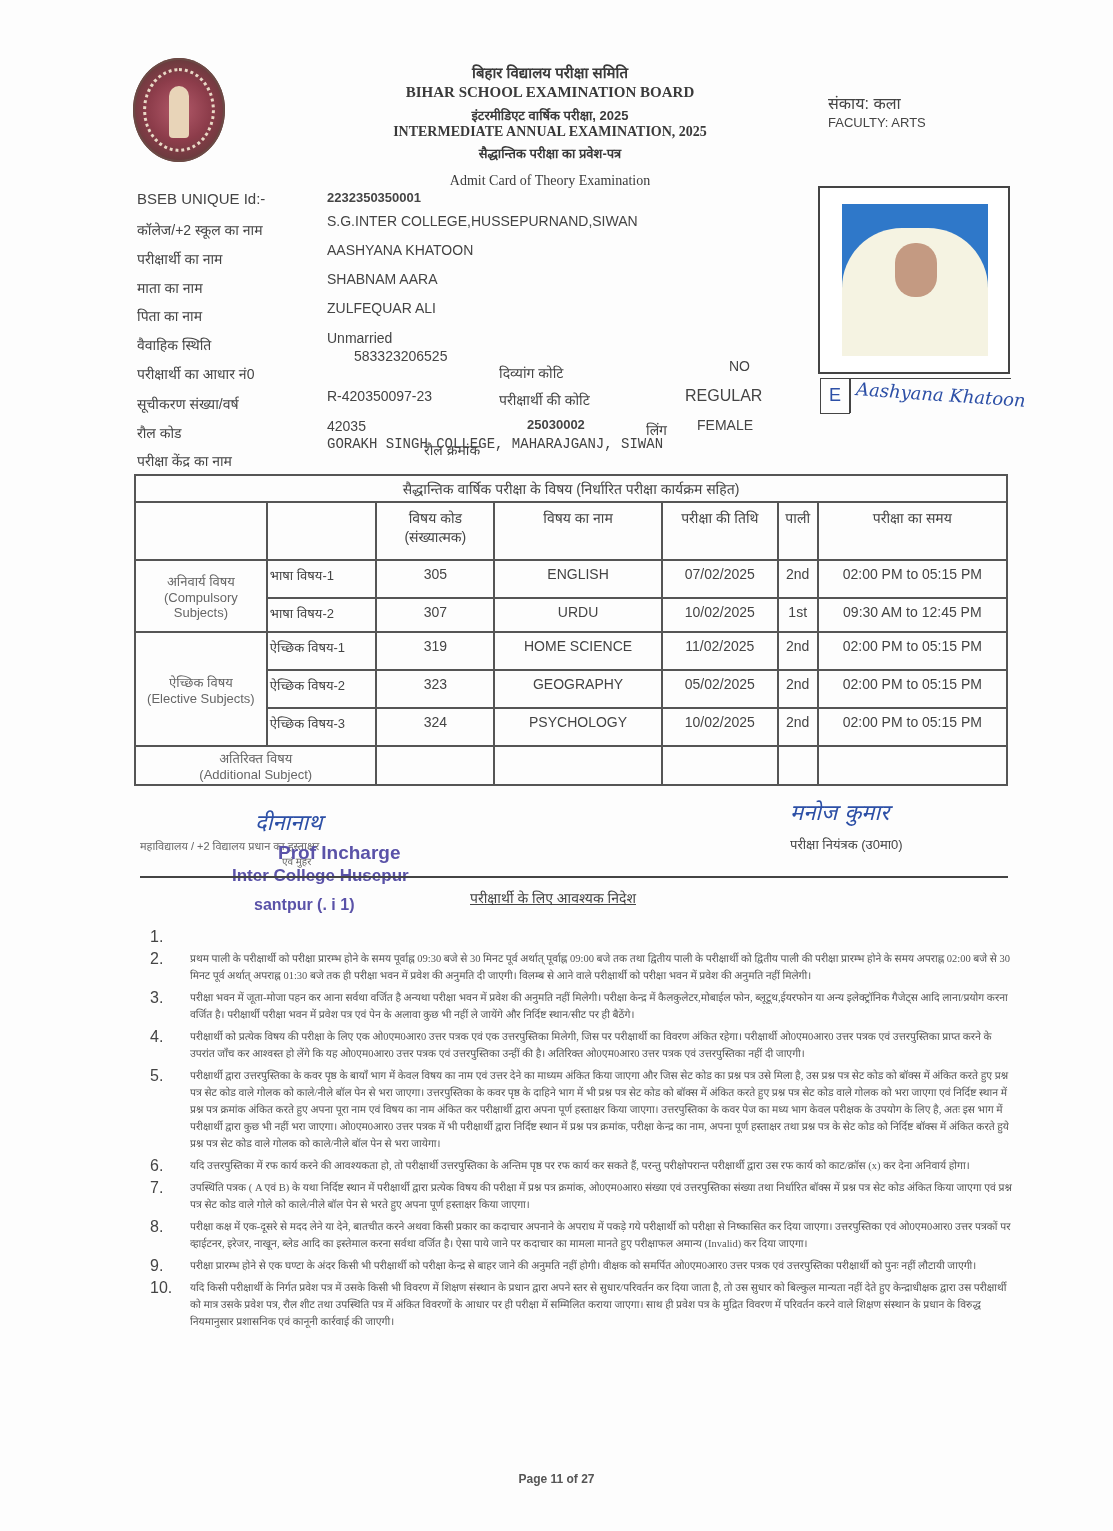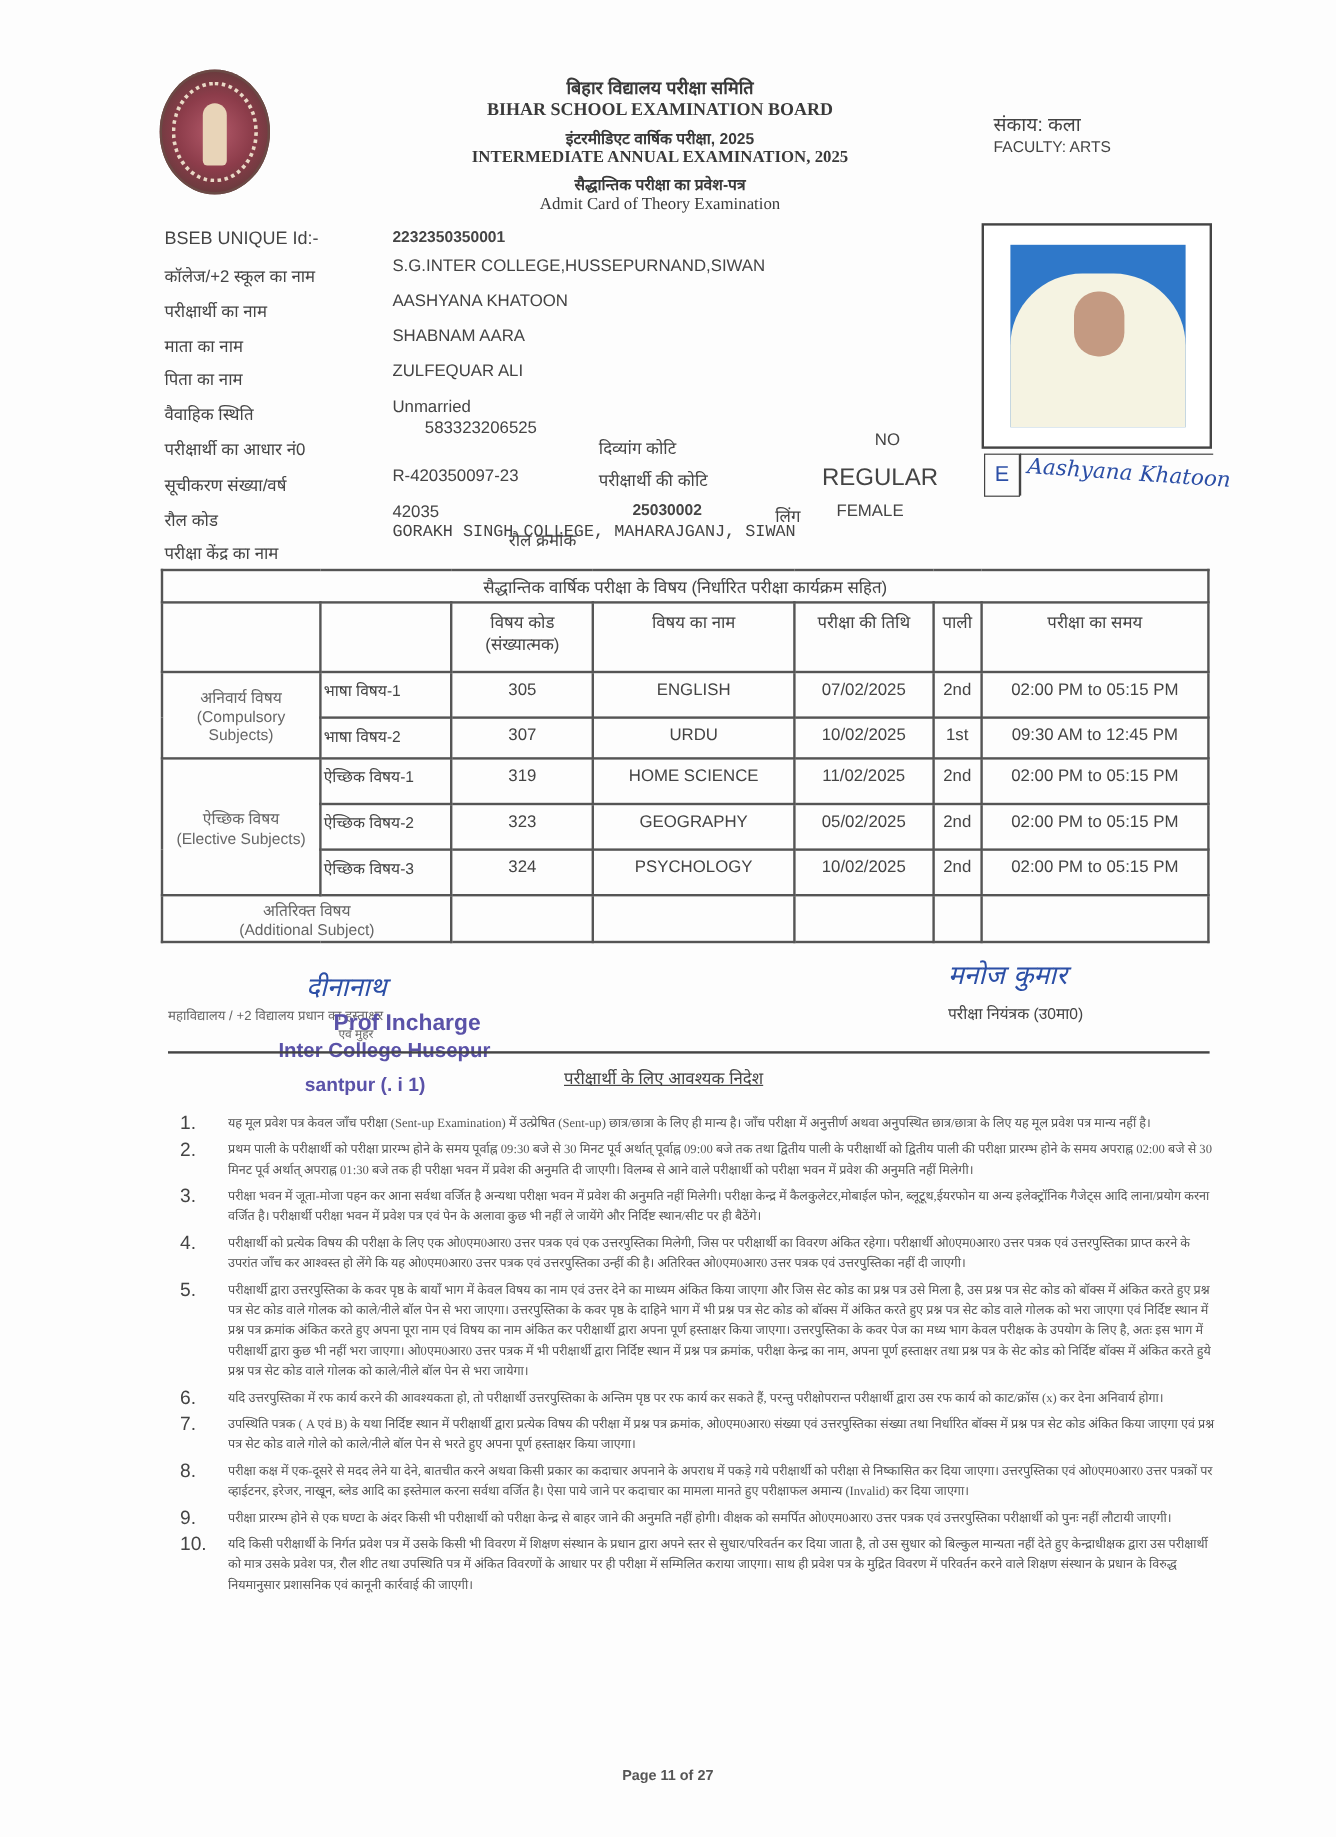--- a/index.html
+++ b/index.html
@@ -32,21 +32,21 @@
 <div class="abs logo">
   <div class="ring"></div>
   <div class="fig"></div>
 </div>
 
 <div class="abs hdr" style="top:62px;font-size:15px;font-weight:bold;">बिहार विद्यालय परीक्षा समिति</div>
 <div class="abs hdr serif" style="top:84px;font-size:15px;font-weight:bold;">BIHAR SCHOOL EXAMINATION BOARD</div>
 <div class="abs hdr" style="top:106px;font-size:13px;font-weight:bold;">इंटरमीडिएट वार्षिक परीक्षा, 2025</div>
 <div class="abs hdr serif" style="top:124px;font-size:14px;font-weight:bold;">INTERMEDIATE ANNUAL EXAMINATION, 2025</div>
 <div class="abs hdr" style="top:144px;font-size:13px;font-weight:bold;">सैद्धान्तिक परीक्षा का प्रवेश-पत्र</div>
-<div class="abs hdr serif" style="top:163px;font-size:14px;">Admit Card of Theory Examination</div>
+<div class="abs hdr serif" style="top:173px;font-size:14px;">Admit Card of Theory Examination</div>
 <div class="abs" style="left:828px;top:92px;font-size:16px;color:#444;">संकाय: कला</div>
 <div class="abs" style="left:828px;top:115px;font-size:13px;color:#444;">FACULTY: ARTS</div>
 
 <div class="abs lbl" style="top:190px;font-size:15px;">BSEB UNIQUE Id:-</div>
 <div class="abs val" style="top:190px;font-weight:bold;font-size:13px;">2232350350001</div>
 
 <div class="abs lbl" style="top:220px;">कॉलेज/+2 स्कूल का नाम</div>
 <div class="abs val" style="top:213px;">S.G.INTER COLLEGE,HUSSEPURNAND,SIWAN</div>
 
 <div class="abs lbl" style="top:249px;">परीक्षार्थी का नाम</div>
@@ -62,21 +62,21 @@
 <div class="abs val" style="top:330px;">Unmarried</div>
 
 <div class="abs lbl" style="top:364px;">परीक्षार्थी का आधार नं0</div>
 <div class="abs val" style="top:348px;margin-left:27px;">583323206525</div>
 <div class="abs" style="left:499px;top:363px;font-size:14px;color:#444;">दिव्यांग कोटि</div>
 <div class="abs" style="left:729px;top:358px;font-size:14px;color:#444;">NO</div>
 
 <div class="abs lbl" style="top:394px;">सूचीकरण संख्या/वर्ष</div>
 <div class="abs val" style="top:388px;">R-420350097-23</div>
 <div class="abs" style="left:499px;top:390px;font-size:14px;color:#444;">परीक्षार्थी की कोटि</div>
-<div class="abs" style="left:685px;top:387px;font-size:20px;color:#444;">REGULAR</div>
+<div class="abs" style="left:685px;top:387px;font-size:16px;color:#444;">REGULAR</div>
 
 <div class="abs lbl" style="top:423px;">रौल कोड</div>
 <div class="abs val" style="top:418px;">42035</div>
 <div class="abs" style="left:424px;top:440px;font-size:14px;color:#444;">रौल क्रमांक</div>
 <div class="abs" style="left:527px;top:417px;font-size:13px;font-weight:bold;color:#444;">25030002</div>
 <div class="abs" style="left:646px;top:420px;font-size:14px;color:#444;">लिंग</div>
 <div class="abs" style="left:697px;top:417px;font-size:14px;color:#444;">FEMALE</div>
 
 <div class="abs lbl" style="top:451px;">परीक्षा केंद्र का नाम</div>
 <div class="abs val" style="top:436px;font-family:Liberation Mono, monospace;">GORAKH SINGH COLLEGE, MAHARAJGANJ, SIWAN</div>
@@ -184,21 +184,20 @@
 <div class="abs hand" style="left:790px;top:796px;font-size:22px;">मनोज कुमार</div>
 <div class="abs" style="left:790px;top:835px;font-size:13px;color:#444;">परीक्षा नियंत्रक (उ0मा0)</div>
 
 <div class="abs rule" style="left:140px;top:876px;width:868px;"></div>
 
 <div class="abs" style="left:470px;top:888px;font-size:14px;color:#444;text-decoration:underline;">परीक्षार्थी के लिए आवश्यक निदेश</div>
 
 <div class="abs inst" style="top:928px;">
   <div class="row">
       <span class="num">1.</span>
-      <span>यह मूल प्रवेश पत्र केवल जाँच परीक्षा (Sent-up Examination) में उत्प्रेषित (Sent-up) छात्र/छात्रा के लिए ही मान्य है। जाँच परीक्षा में अनुत्तीर्ण अथवा अनुपस्थित छात्र/छात्रा के लिए यह मूल प्रवेश पत्र मान्य नहीं है।</span>
     </div>
   <div class="row">
       <span class="num">2.</span>
       <span>प्रथम पाली के परीक्षार्थी को परीक्षा प्रारम्भ होने के समय पूर्वाह्न 09:30 बजे से 30 मिनट पूर्व अर्थात् पूर्वाह्न 09:00 बजे तक तथा द्वितीय पाली के परीक्षार्थी को द्वितीय पाली की परीक्षा प्रारम्भ होने के समय अपराह्न 02:00 बजे से 30 मिनट पूर्व अर्थात् अपराह्न 01:30 बजे तक ही परीक्षा भवन में प्रवेश की अनुमति दी जाएगी। विलम्ब से आने वाले परीक्षार्थी को परीक्षा भवन में प्रवेश की अनुमति नहीं मिलेगी।</span>
     </div>
   <div class="row">
       <span class="num">3.</span>
       <span>परीक्षा भवन में जूता-मोजा पहन कर आना सर्वथा वर्जित है अन्यथा परीक्षा भवन में प्रवेश की अनुमति नहीं मिलेगी। परीक्षा केन्द्र में कैलकुलेटर,मोबाईल फोन, ब्लूटूथ,ईयरफोन या अन्य इलेक्ट्रॉनिक गैजेट्स आदि लाना/प्रयोग करना वर्जित है। परीक्षार्थी परीक्षा भवन में प्रवेश पत्र एवं पेन के अलावा कुछ भी नहीं ले जायेंगे और निर्दिष्ट स्थान/सीट पर ही बैठेंगे।</span>
     </div>
   <div class="row">

